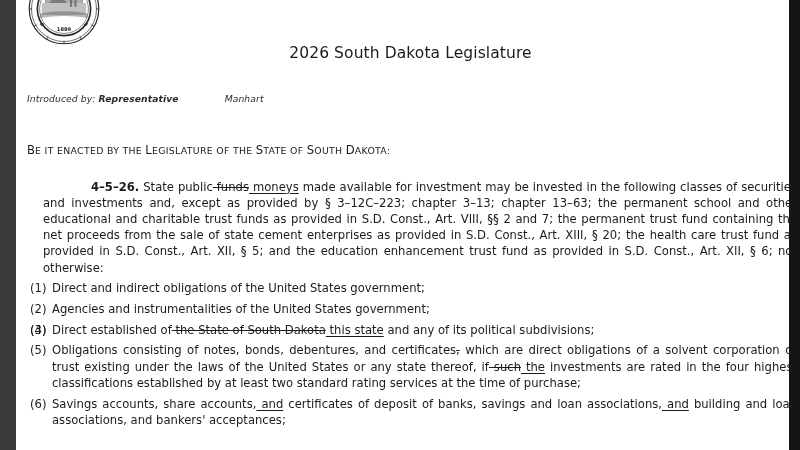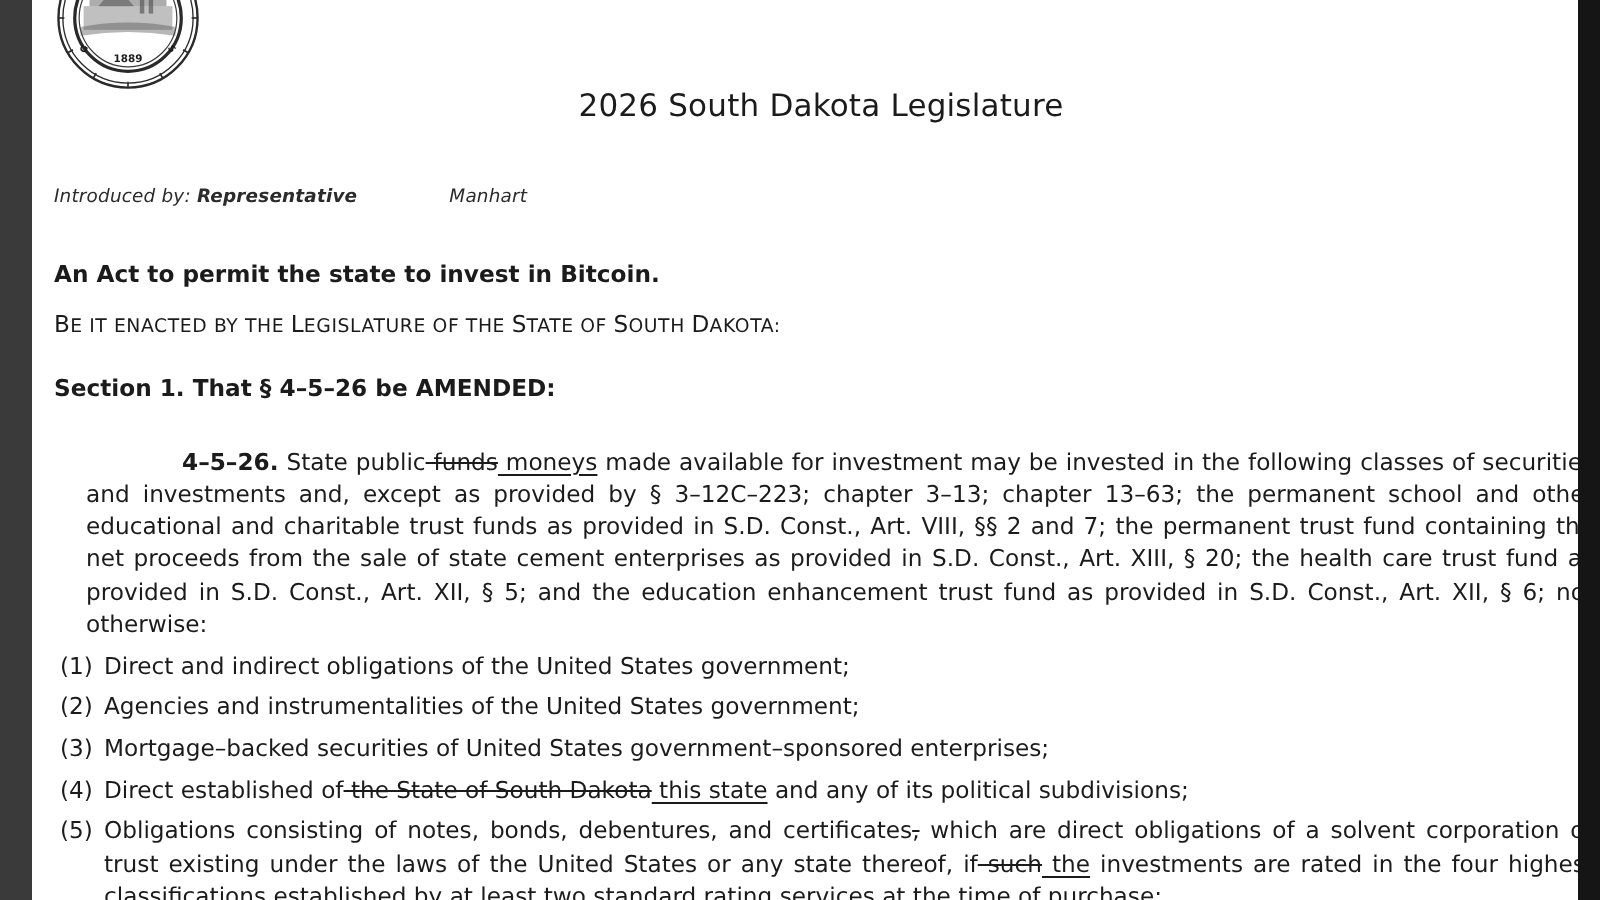--- a/index.html
+++ b/index.html
@@ -191,34 +191,32 @@
   </div>
 
   <div id="introduced">
     <span class="lbl">Introduced by:</span>
     <span class="role">Representative</span>
     <span class="who">Manhart</span>
   </div>
 
   <div id="body">
 
-    <p class="act-title">An Act to permit the state to invest in Bitcoin.</p>
 
     <p class="enacting"><span>B</span><span class="sc">E </span><span class="sc">IT </span><span class="sc">ENACTED </span><span class="sc">BY </span><span class="sc">THE </span><span>L</span><span class="sc">EGISLATURE </span><span class="sc">OF </span><span class="sc">THE </span><span>S</span><span class="sc">TATE </span><span class="sc">OF </span><span>S</span><span class="sc">OUTH </span><span>D</span><span class="sc">AKOTA:</span></p>
 
-    <p class="section-head">Section 1. That § 4–5–26 be AMENDED:</p>
 
     <p class="statute-para">
       <span class="statute-num">4–5–26.</span><span> State public</span><del> funds</del><ins> moneys</ins><span> made available for investment may be invested in the following classes of securities and investments and, except as provided by § 3–12C–223; chapter 3–13; chapter 13–63; the permanent school and other educational and charitable trust funds as provided in S.D. Const., Art. VIII, §§ 2 and 7; the permanent trust fund containing the net proceeds from the sale of state cement enterprises as provided in S.D. Const., Art. XIII, § 20; the health care trust fund as provided in S.D. Const., Art. XII, § 5; and the education enhancement trust fund as provided in S.D. Const., Art. XII, § 6; not otherwise:</span>
     </p>
 
     <ul class="list" id="item-list">
         <li><span class="marker">(1)</span><span>Direct and indirect obligations of the United States government;</span></li>
         <li><span class="marker">(2)</span><span>Agencies and instrumentalities of the United States government;</span></li>
-        <li><span class="marker">(3)</span><span>Mortgage–backed securities of United States government–sponsored enterprises;</span></li>
+        <li><span class="marker">(3)</span></li>
         <li><span class="marker">(4)</span><span>Direct established of</span><del> the State of South Dakota</del><ins> this state</ins><span> and any of its political subdivisions;</span></li>
         <li><span class="marker">(5)</span><span>Obligations consisting of notes, bonds, debentures, and certificates</span><del>,</del><span> which are direct obligations of a solvent corporation or trust existing under the laws of the United States or any state thereof, if</span><del> such</del><ins> the</ins><span> investments are rated in the four highest classifications established by at least two standard rating services at the time of purchase;</span></li>
         <li><span class="marker">(6)</span><span>Savings accounts, share accounts,</span><ins> and</ins><span> certificates of deposit of banks, savings and loan associations,</span><ins> and</ins><span> building and loan associations, and bankers' acceptances;</span></li>
       </ul>
 
   </div>
 </div>
 
 <div id="right-edge"></div>
 

